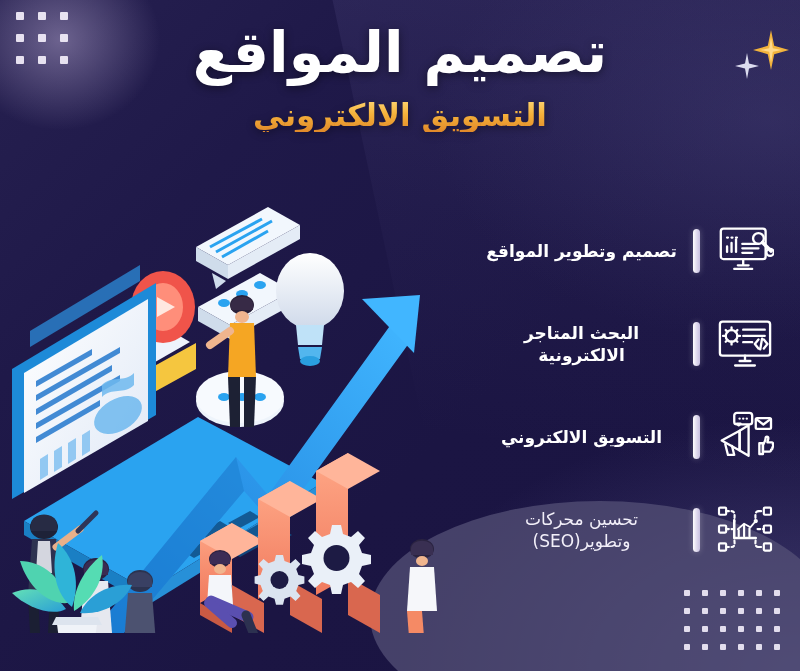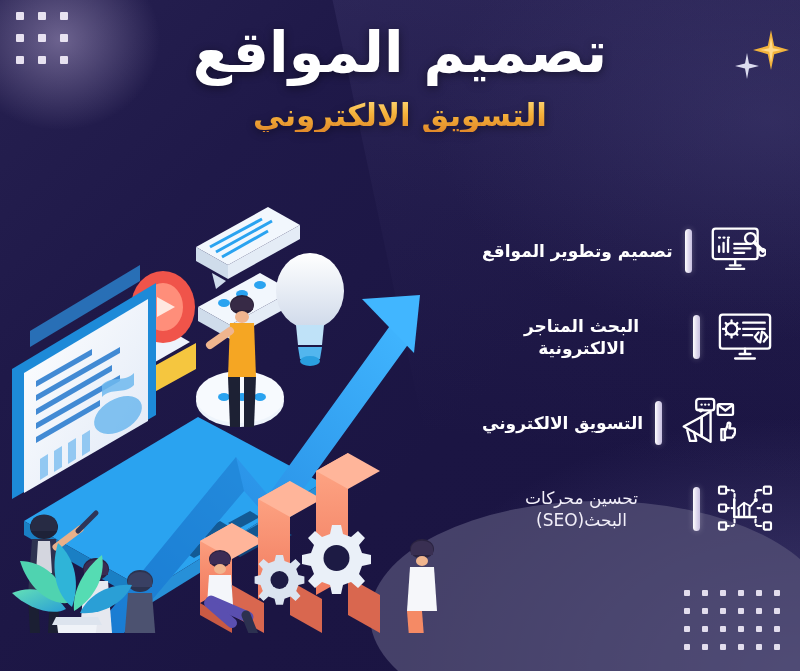--- a/index.html
+++ b/index.html
@@ -59,21 +59,21 @@
   .title-sub{
     margin:14px 0 0;font-size:31px;font-weight:700;line-height:1.1;
     background:linear-gradient(180deg,#ffd978 0%,#f5b13a 48%,#e0892a 100%);
     -webkit-background-clip:text;background-clip:text;color:transparent;
     -webkit-text-fill-color:transparent;
     filter:drop-shadow(0 2px 4px rgba(0,0,0,.4));
   }
   
   .services{
     position:absolute;right:22px;top:216px;width:300px;z-index:6;
-    display:flex;flex-direction:column;gap:16px;align-items:flex-end;
+    display:flex;flex-direction:column;gap:23px;
   }
   .svc-row{
     display:flex;align-items:center;justify-content:flex-start;
     gap:12px;height:70px;
   }
   .svc-icon{width:66px;height:60px;flex:0 0 66px;display:flex;align-items:center;justify-content:center;}
   .svc-icon svg{display:block;width:58px;height:52px;}
   .svc-div{
     flex:0 0 7px;width:7px;height:44px;border-radius:4px;
     background:linear-gradient(90deg,#ffffff 0%,#e7e2f2 40%,#c7bfe0 100%);
@@ -222,21 +222,21 @@
           <path d="M47 8 C42 8 44 16 44 20" stroke-dasharray="3 3"></path>
           <path d="M17 48 C22 48 20 42 20 38" stroke-dasharray="3 3"></path>
           <path d="M47 48 C42 48 44 42 44 38" stroke-dasharray="3 3"></path>
           <path d="M20 18 v20 h24" stroke-width="2.8"></path>
           <path d="M25 36 v-7 M31 36 v-12 M37 36 v-9"></path>
           <path d="M24 28 L31 22 L38 26 L44 19" stroke-width="2"></path>
           <circle cx="44" cy="19" r="2.4" fill="#fff" stroke="none"></circle>
         </svg>
       </span>
       <span class="svc-div"></span>
-      <span class="svc-label">تحسين محركات البحث(SEO)</span>
+      <span class="svc-label">تحسين محركات وتطوير(SEO)</span>
     </div>
 
   </div>
 
   <div class="illus">
     <svg viewBox="0 0 470 430" xmlns="http://www.w3.org/2000/svg">
       <defs>
         <linearGradient id="screenG" x1="0" y1="0" x2="1" y2="1">
           <stop offset="0" stop-color="#ffffff"></stop>
             <stop offset="1" stop-color="#dfe8f6"></stop>

